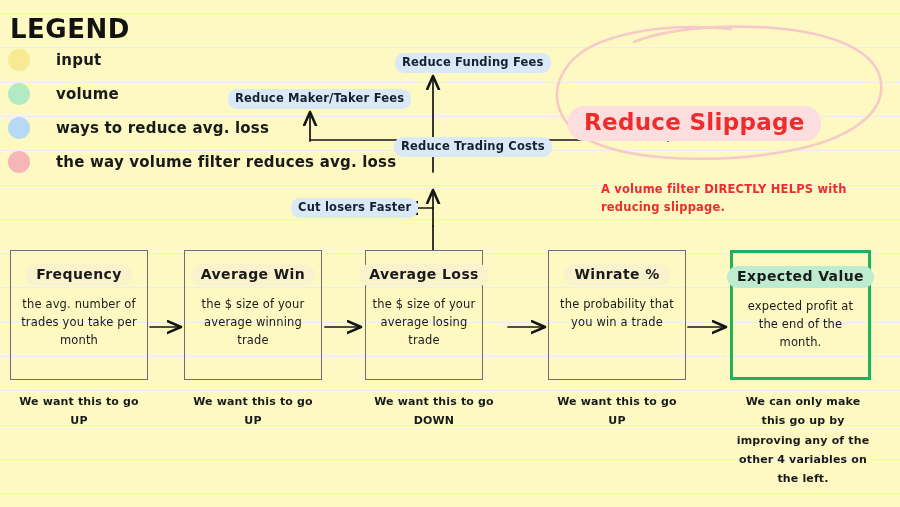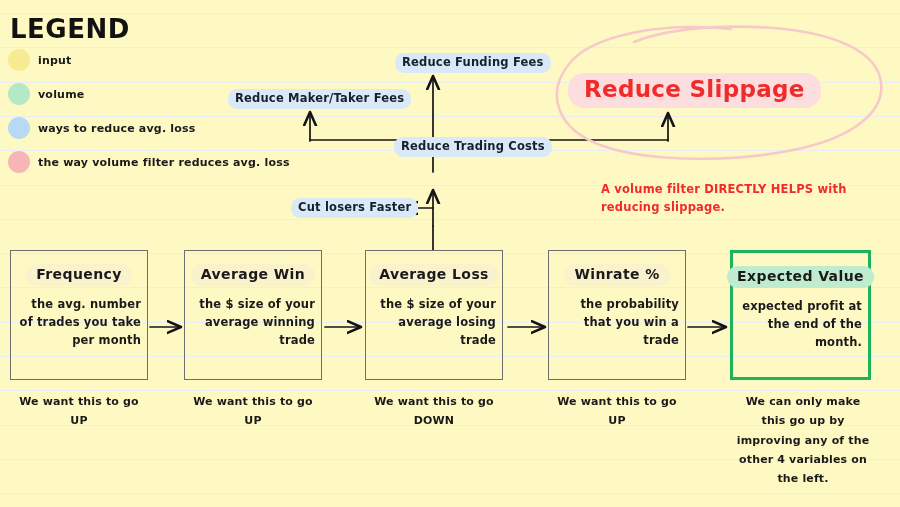--- a/index.html
+++ b/index.html
@@ -54,22 +54,22 @@
     height: 32px;
     margin-top: 2px;
   }
   .legend-dot {
     width: 22px;
     height: 22px;
     border-radius: 50%;
     flex: 0 0 auto;
   }
   .legend-label {
-    margin-left: 8px;
-    font-size: 11px;
+    margin-left: 26px;
+    font-size: 15px;
     color: #1a1a1a;
     font-weight: bold;
     letter-spacing: 0.2px;
     white-space: nowrap;
   }
 
   
   .chip {
     position: absolute;
     font-size: 11.5px;
@@ -88,20 +88,21 @@
     position: absolute;
     font-size: 23px;
     font-weight: bold;
     color: #ef2b2b;
     background: #fcdede;
     border-radius: 16px;
     padding: 3px 16px 6px 16px;
     white-space: nowrap;
     letter-spacing: 0.3px;
     line-height: 1.15;
+    margin-top: 33px;
   }
   #slippage-circle {
     position: absolute;
     pointer-events: none;
   }
   #volume-note {
     position: absolute;
     font-size: 11.5px;
     font-weight: bold;
     color: #e01f1f;
@@ -134,23 +135,23 @@
     letter-spacing: 0.4px;
     white-space: nowrap;
     line-height: 1.1;
   }
   .vbox.highlight-box .vbox-title {
     background: #bfeccf;
   }
   .vbox-desc {
     margin-top: 10px;
     font-size: 11.5px;
-    font-weight: bold;
-    color: #1a1a1a;
-    text-align: right;
+    font-weight: normal;
+    color: #1a1a1a;
+    text-align: center;
     line-height: 1.55;
     letter-spacing: 0.15px;
     padding: 0 6px;
   }
 
   .caption {
     position: absolute;
     font-size: 11px;
     font-weight: bold;
     color: #1a1a1a;
@@ -267,21 +268,21 @@
     <div class="vbox-desc">the avg. number of trades you take per month</div>
   </div>
   <div class="caption" style="left:10px; top:392px; width:138px;">We want this to go UP</div>
 
   <div class="vbox" style="left: 184px; top: 250px; width: 138px; height: 130px; border-color: rgb(110, 110, 110);">
     <div class="vbox-title" style="background: rgb(250, 242, 205);">Average Win</div>
     <div class="vbox-desc">the $ size of your average winning trade</div>
   </div>
   <div class="caption" style="left:184px; top:392px; width:138px;">We want this to go UP</div>
 
-  <div class="vbox" style="left: 365px; top: 250px; width: 138px; height: 130px; border-color: rgb(110, 110, 110);">
+  <div class="vbox" style="left: 365px; top: 250px; width: 118px; height: 130px; border-color: rgb(110, 110, 110);">
     <div class="vbox-title" style="background: rgb(250, 242, 205);">Average Loss</div>
     <div class="vbox-desc">the $ size of your average losing trade</div>
   </div>
   <div class="caption" style="left:369px; top:392px; width:130px;text-align:center;">We want this to go DOWN</div>
 
   <div class="vbox" style="left: 548px; top: 250px; width: 138px; height: 130px; border-color: rgb(110, 110, 110);">
     <div class="vbox-title" style="background: rgb(250, 242, 205);">Winrate %</div>
     <div class="vbox-desc">the probability that you win a trade</div>
   </div>
   <div class="caption" style="left:548px; top:392px; width:138px;">We want this to go UP</div>

